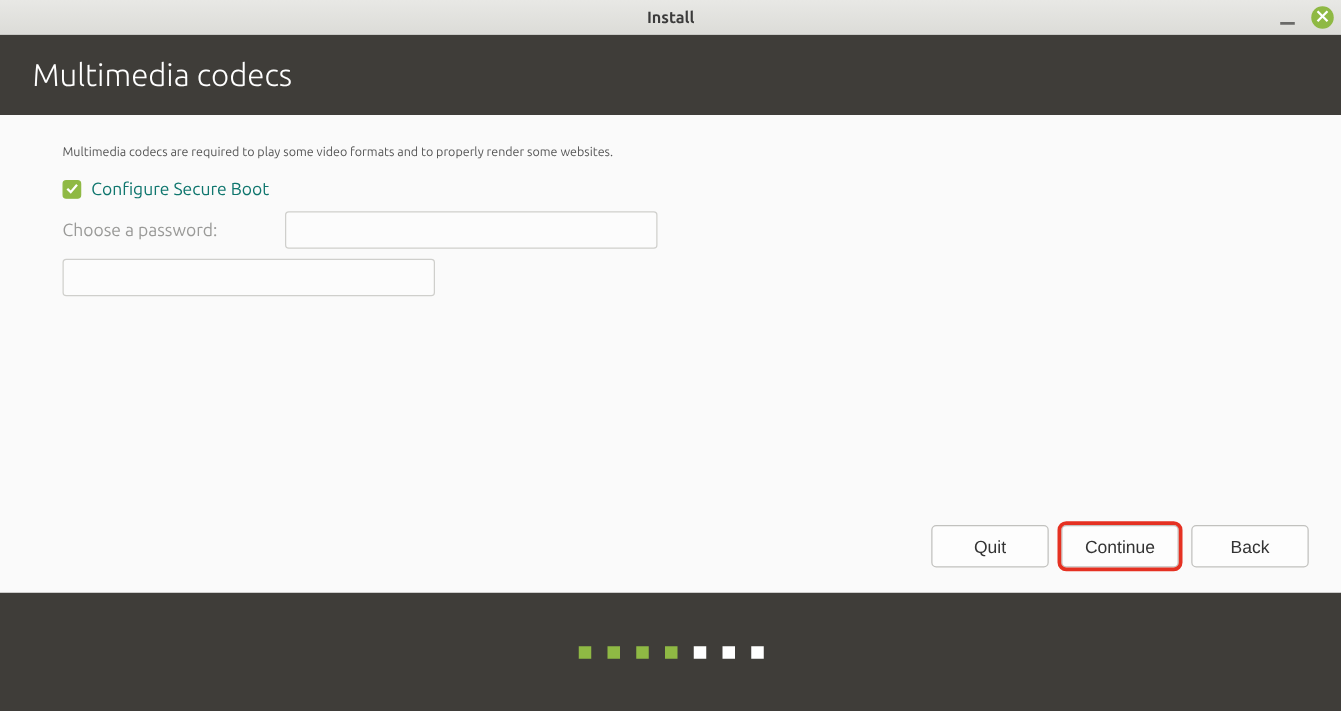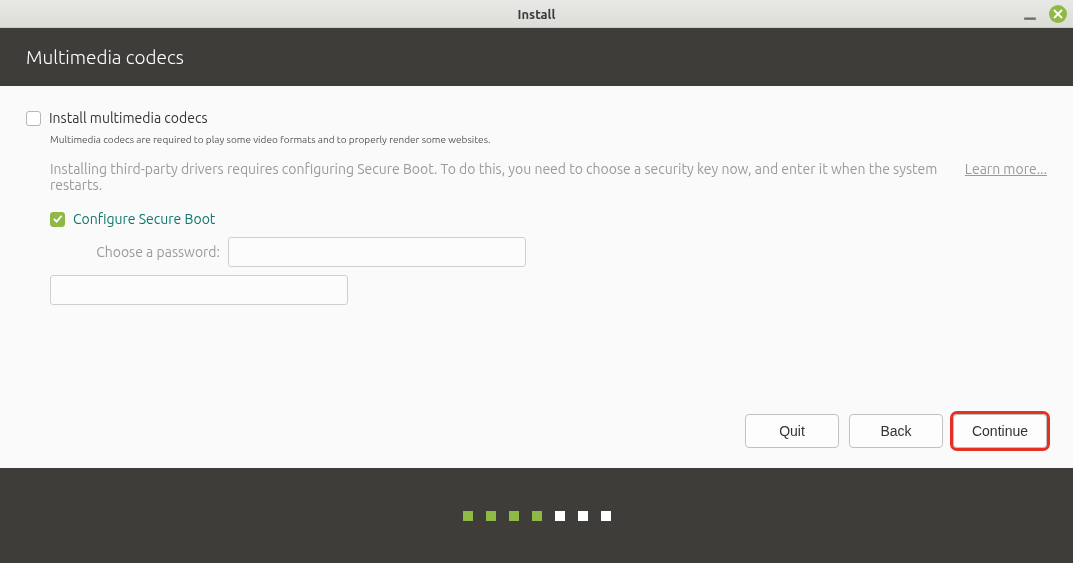--- a/index.html
+++ b/index.html
@@ -39,21 +39,21 @@
       width: 18px; height: 18px; border-radius: 50%;
       background: #8fb944;
       display: flex; align-items: center; justify-content: center;
       cursor: pointer;
     }
     .close-btn svg { width: 10px; height: 10px; }
     .header {
       background: #3f3d39;
       color: #fff;
       padding: 18px 26px 18px 26px;
-      font-size: 19px;
+      font-size: 25px;
       font-weight: 300;
     }
     .content {
       padding: 24px 26px 10px 26px;
       background: #fafafa;
       height: 382px;
       position: relative;
     }
     .check-row {
       display: flex;
@@ -103,21 +103,21 @@
     .sb-check {
       display: flex; align-items: center; gap: 8px;
       margin-bottom: 10px;
     }
     .pw-row {
       display: flex; align-items: center; gap: 8px;
       margin-bottom: 8px;
     }
     .pw-label {
       width: 170px;
-      text-align: right;
+      text-align: left;
       font-size: 14px;
       color: #9a9a98;
     }
     .pw-input {
       width: 298px; height: 30px;
       border: 1px solid #cfcfcc;
       border-radius: 3px;
       background: #fff;
       padding: 0 8px;
       font-size: 14px;
@@ -179,30 +179,22 @@
     </div>
   </div>
 </div>
 
 <div class="header">
   <span>Multimedia codecs</span>
 </div>
 
 <div class="content">
 
-  <div class="check-row">
-    <span class="checkbox"></span>
-    <span class="check-label">Install multimedia codecs</span>
-  </div>
   <div class="desc">Multimedia codecs are required to play some video formats and to properly render some websites.</div>
 
-  <div class="sb-notice">
-    <span>Installing third-party drivers requires configuring Secure Boot. To do this, you need to choose a security key now, and enter it when the system restarts.</span>
-    <a class="learn-more">Learn more...</a>
-  </div>
 
   <div class="sb-group">
     <div class="sb-check check-row disabled">
       <span class="checkbox checked">
         <span>
           <svg viewBox="0 0 12 12">
               <polyline points="2,6.5 5,9.5 10.5,3" fill="none" stroke="#fff" stroke-width="2"></polyline>
             </svg>
         </span>
       </span>
@@ -213,22 +205,22 @@
       <span class="pw-label">Choose a password:</span>
       <input type="password" class="pw-input" disabled="" value="" style="">
     </div>
     <div class="pw-row">
       <input type="password" class="pw-input" disabled="" value="" style="">
     </div>
   </div>
 
   <div class="nav">
     <button class="btn">Quit</button>
+    <button class="btn highlight">Continue</button>
     <button class="btn">Back</button>
-    <button class="btn highlight">Continue</button>
   </div>
 
 </div>
 
 <div class="footer">
   <span class="dot filled"></span>
   <span class="dot filled"></span>
   <span class="dot filled"></span>
   <span class="dot filled"></span>
   <span class="dot empty"></span>

